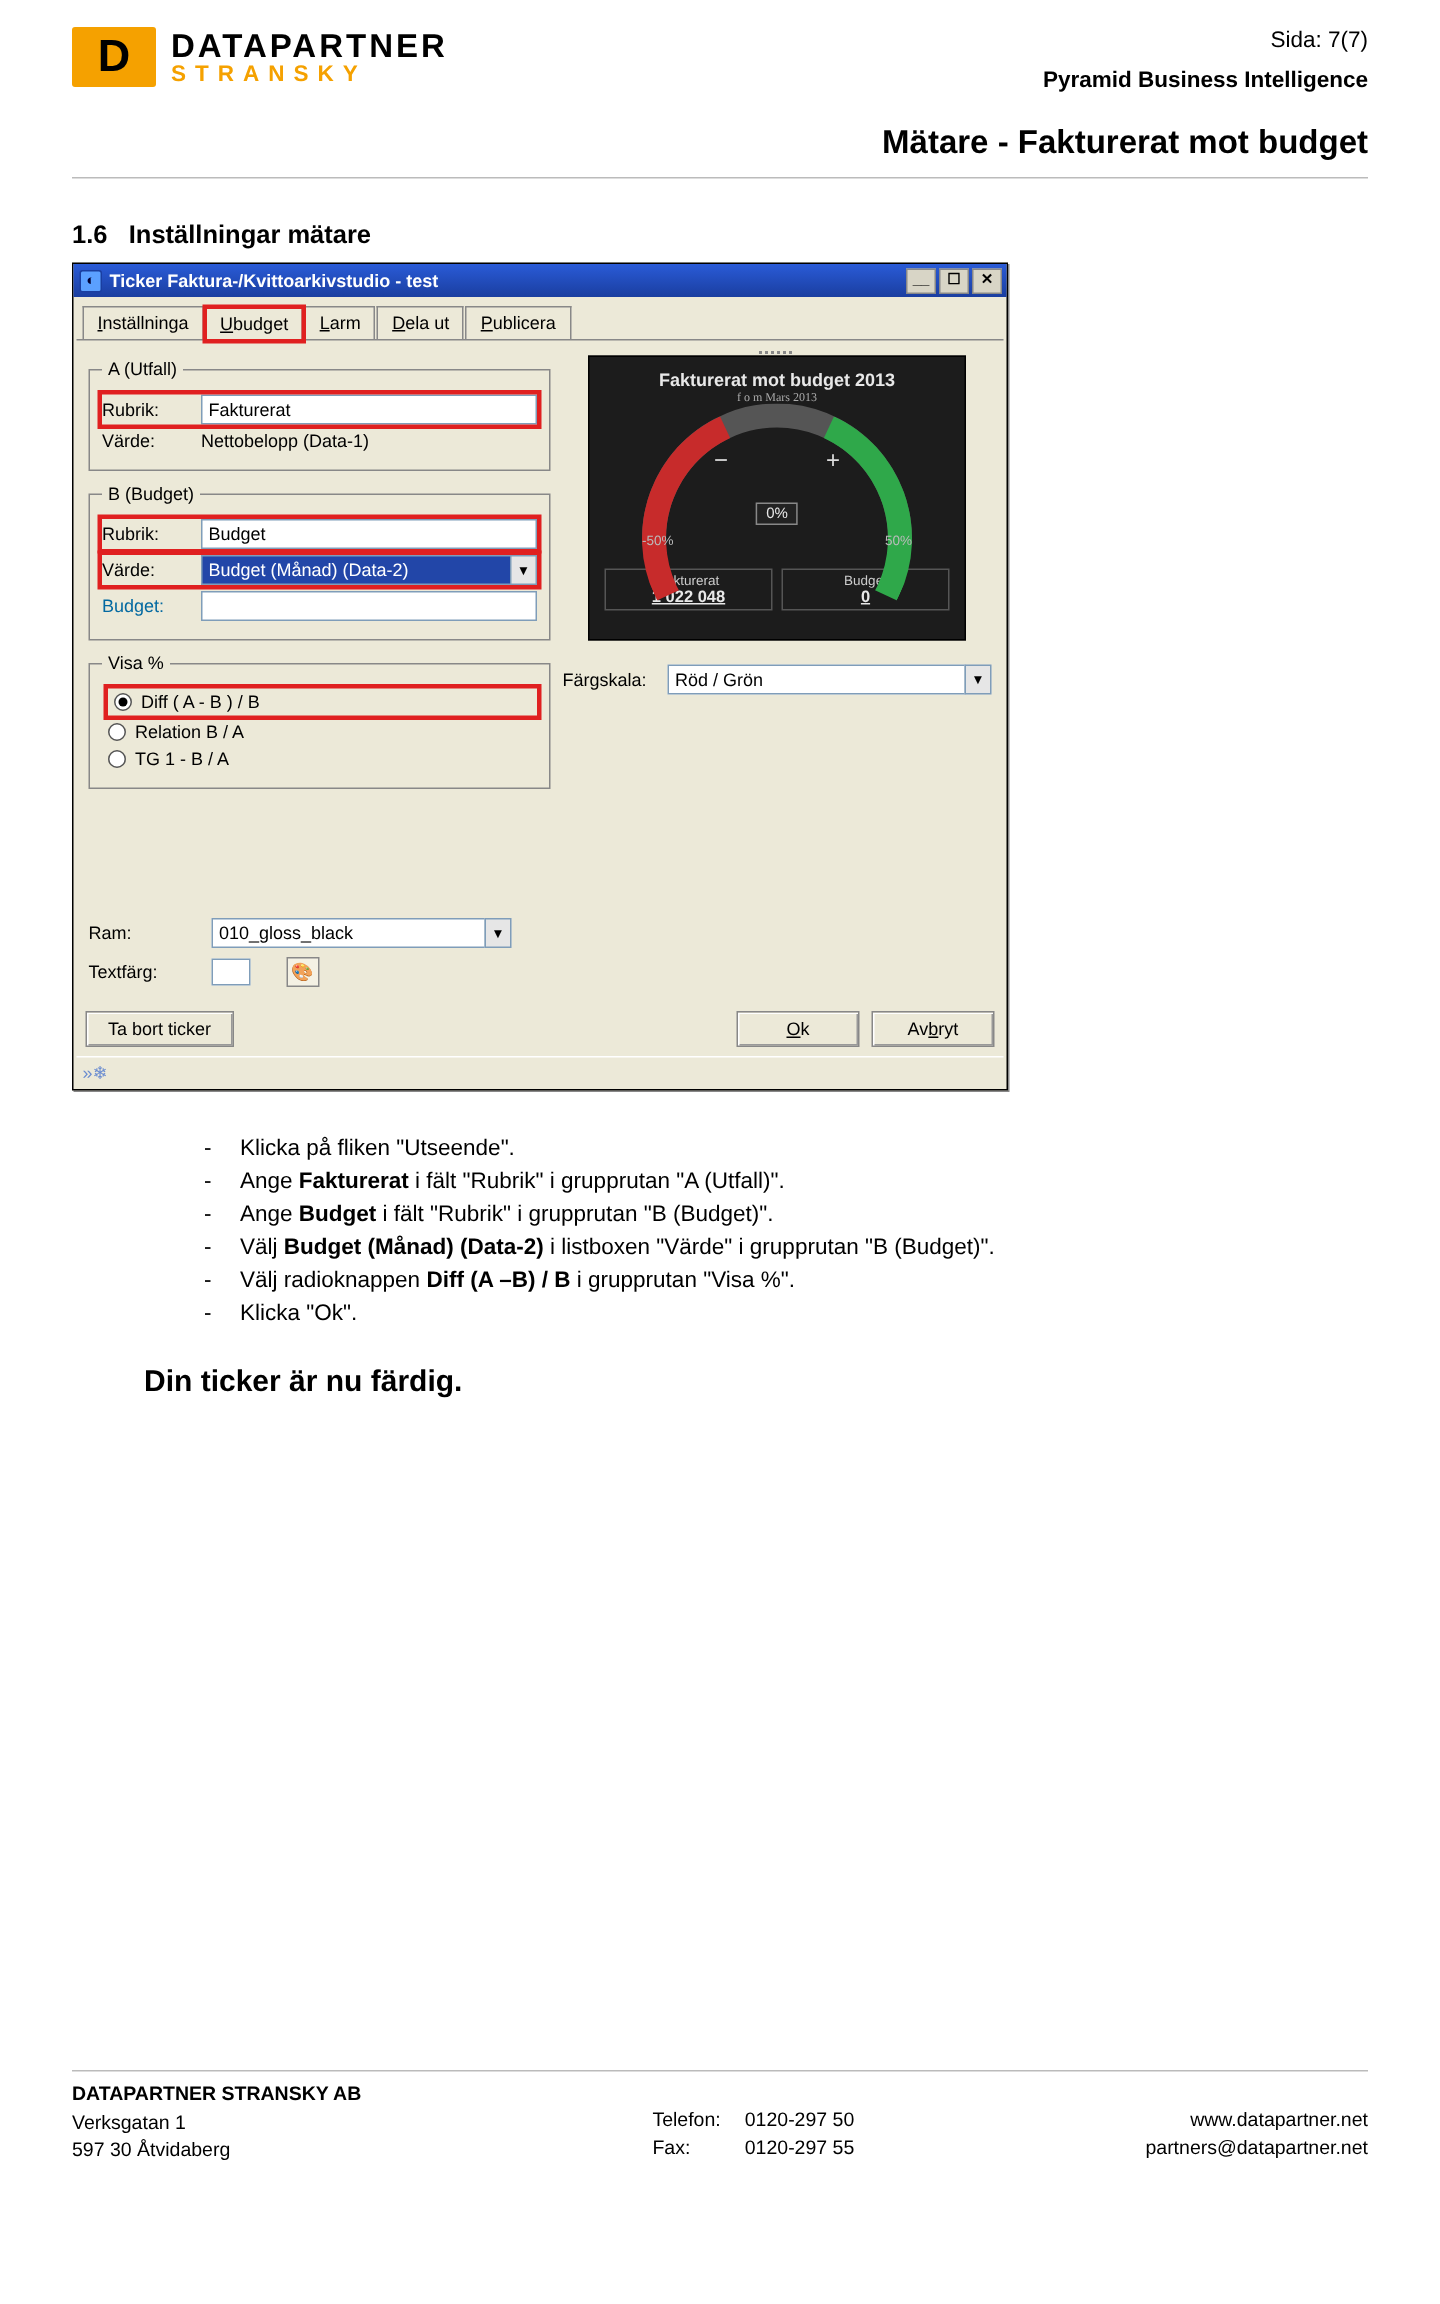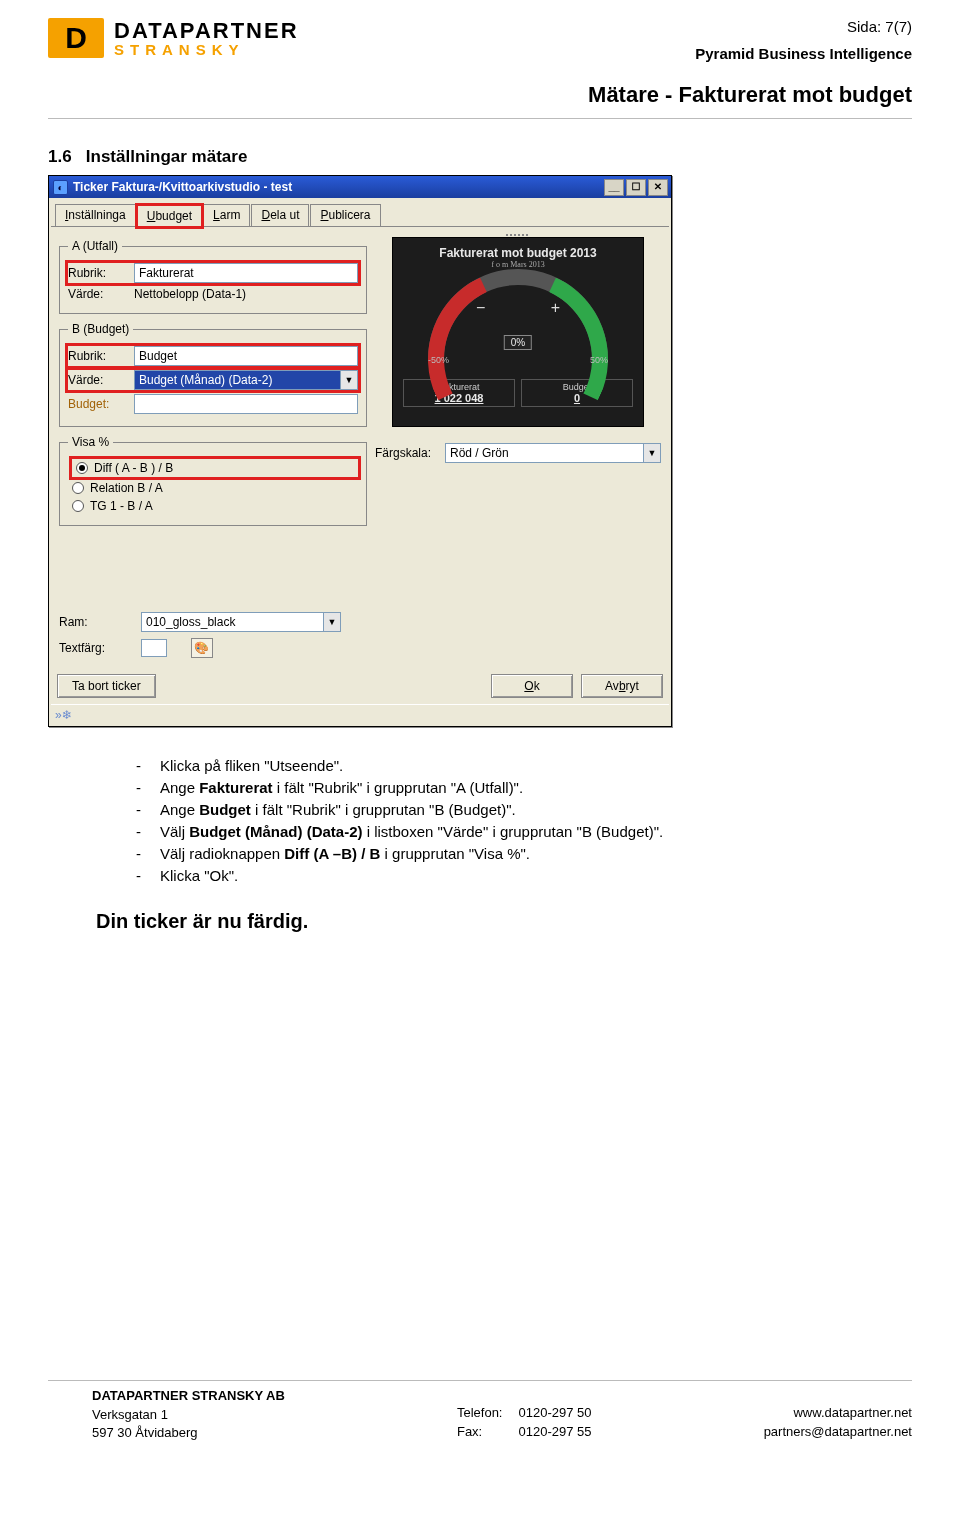--- a/index.html
+++ b/index.html
@@ -72,21 +72,21 @@
   .tab.active { background: #ece9d8; position: relative; top: 1px; border-bottom: 1px solid #ece9d8; }
   .tab.highlight { outline: 3px solid #e02020; outline-offset: -1px; }
   .tab-panel { display: flex; padding: 6px 8px 8px 8px; gap: 8px; }
   .left-col { width: 308px; }
   .right-col { flex: 1; display:flex; flex-direction:column; align-items:center; }
 
   fieldset.grp { border: 1px solid #888; margin: 6px 0 8px 0; padding: 6px 8px 8px 8px; }
   fieldset.grp legend { padding: 0 4px; font-size: 12px; }
   .field-row { display: flex; align-items: center; margin: 4px 0; gap: 8px; }
   .field-label { width: 58px; }
-  .muted { color: #a16207; }
+  .muted { color: #0369a1; }
   .txt-input {
     height: 20px; flex: 1;
     border: 1px solid #7f9db9; background: #fff;
     padding: 0 4px; font-size: 12px; line-height: 18px;
     font-family: inherit;
   }
   .sel-wrap { display: flex; align-items: center; flex: 1; }
   .sel-wrap .txt-input { flex: 1; }
   .dd-btn {
     width: 18px; height: 20px; border: 1px solid #7f9db9; background: #e6e6e6;
@@ -158,21 +158,21 @@
   .done-line { font-weight: 700; font-size: 20px; margin: 26px 0 0 48px; }
 
   
   .footer {
     position: absolute; left: 48px; right: 48px; bottom: 0;
     border-top: 1px solid #bbb; padding-top: 6px;
     display: flex; justify-content: space-between;
     font-size: 13px;
     padding-bottom: 18px;
   }
-  .footer .fcol { line-height: 1.4; margin-left: 44px; }
+  .footer .fcol { line-height: 1.4; }
   .footer .fmid { display:flex; gap: 16px; }
   .footer .fright { text-align: right; }
 </style>
 </head>
 <body>
 
 <div class="page">
 
   <div class="header-row">
     <div class="logo-block">

